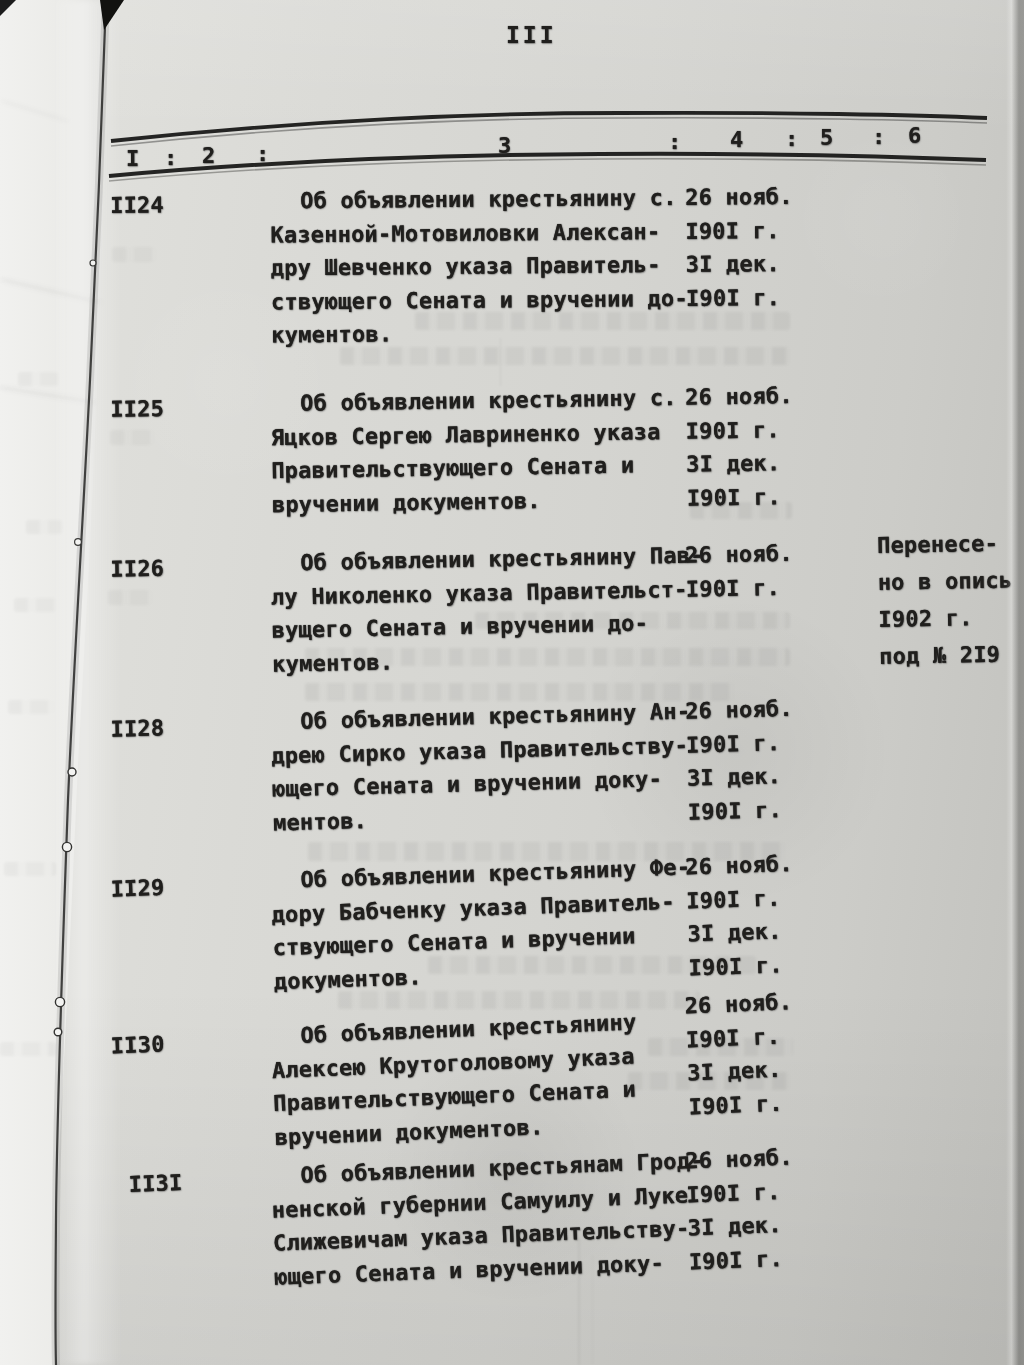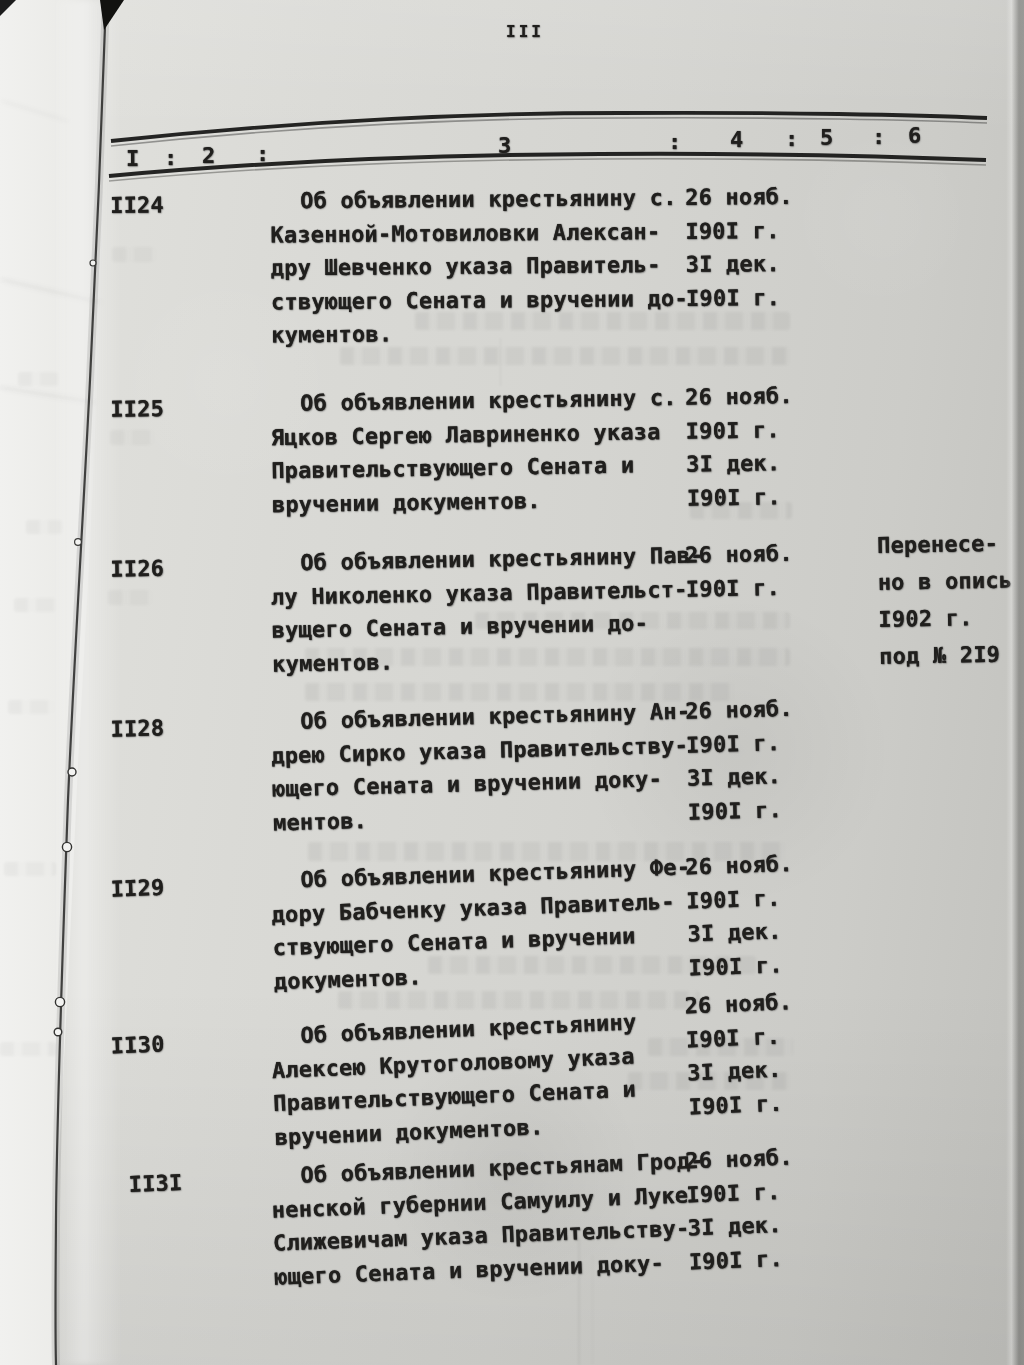--- a/index.html
+++ b/index.html
@@ -41,21 +41,21 @@
   .right-edge{
     position:absolute;right:0;top:0;width:18px;height:100%;pointer-events:none;
     background:linear-gradient(90deg,transparent 0%,rgba(255,255,255,.25) 30%,rgba(70,70,68,.40) 72%,rgba(110,110,108,.55) 100%);
   }
   .corner-dark{position:absolute;left:0;top:0;width:16px;height:16px;background:#1c1c1c;clip-path:polygon(0 0,100% 0,0 100%);}
   
   .ink{
     color:#201f1d;font-weight:bold;font-size:22px;letter-spacing:.2px;
     text-shadow:0 0 1px rgba(25,25,25,.85),.6px .8px 1.4px rgba(55,55,55,.45);
   }
-  .page-number{position:absolute;left:506px;top:22px;font-size:16px;letter-spacing:3px;}
+  .page-number{position:absolute;left:506px;top:22px;font-size:23px;letter-spacing:3px;}
   .hcell{position:absolute;font-size:22px;}
   .entry{position:absolute;left:100px;width:920px;transform-origin:0 0;}
   .num{position:absolute;left:10px;top:7px;white-space:nowrap;}
   .desc{position:absolute;left:170px;top:0;}
   .dates{position:absolute;left:585px;top:0;}
   .mnote{position:absolute;left:777px;top:-8px;}
   .mnote .line{height:37px;line-height:37px;}
   .line{white-space:nowrap;height:33.5px;line-height:33.5px;}
   .indent{padding-left:30px;}
   

